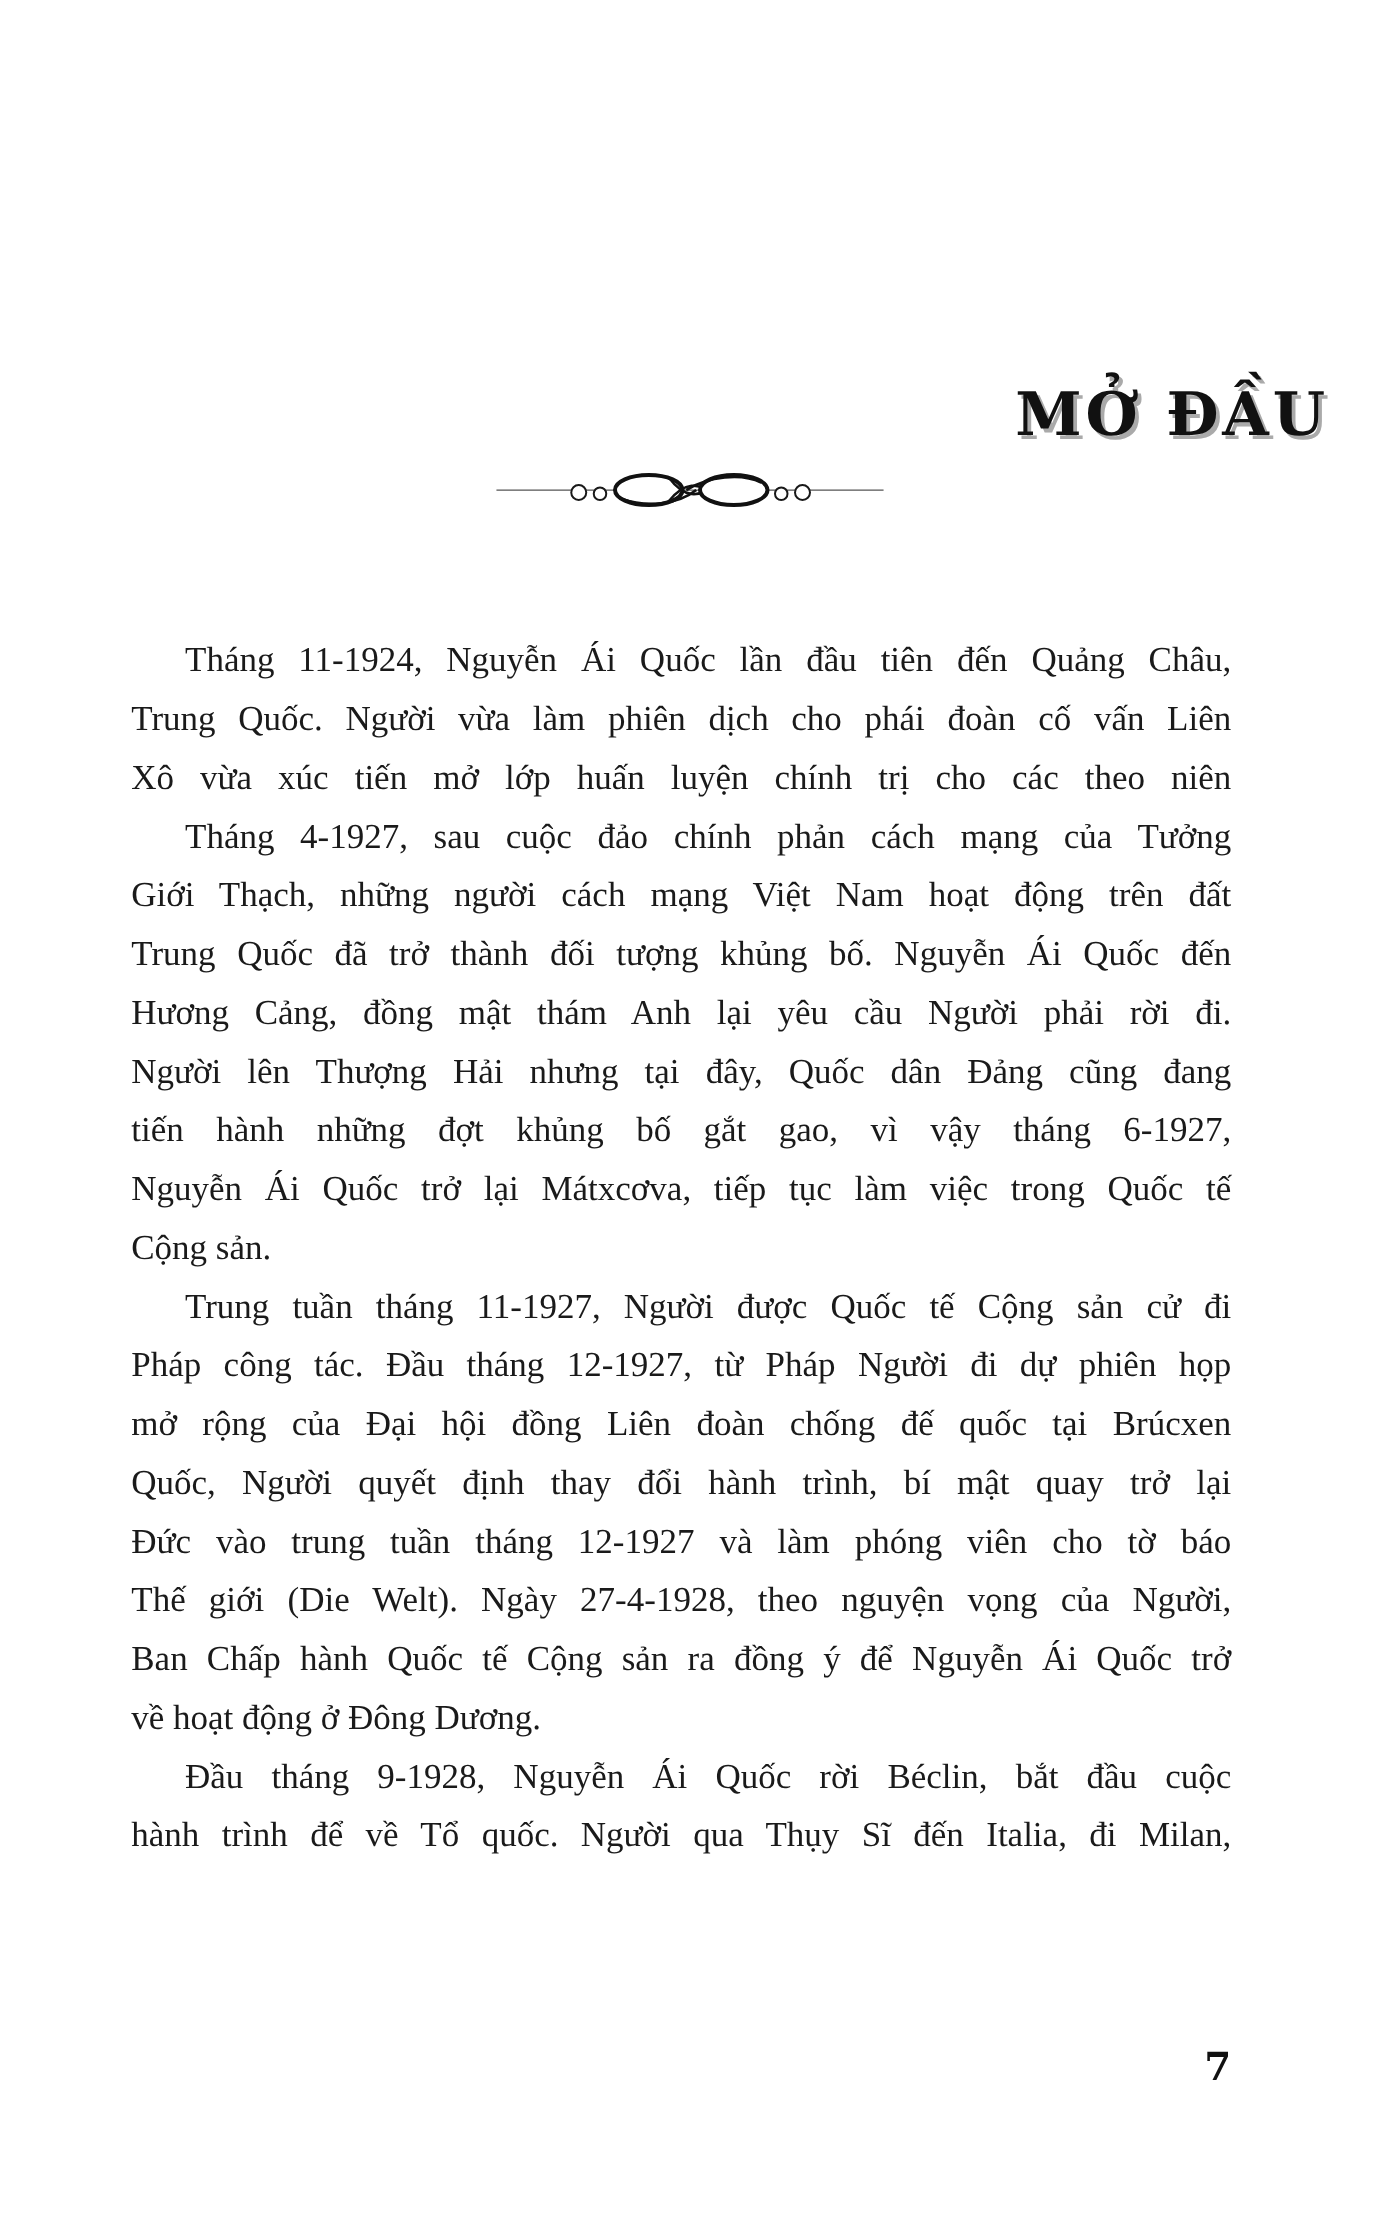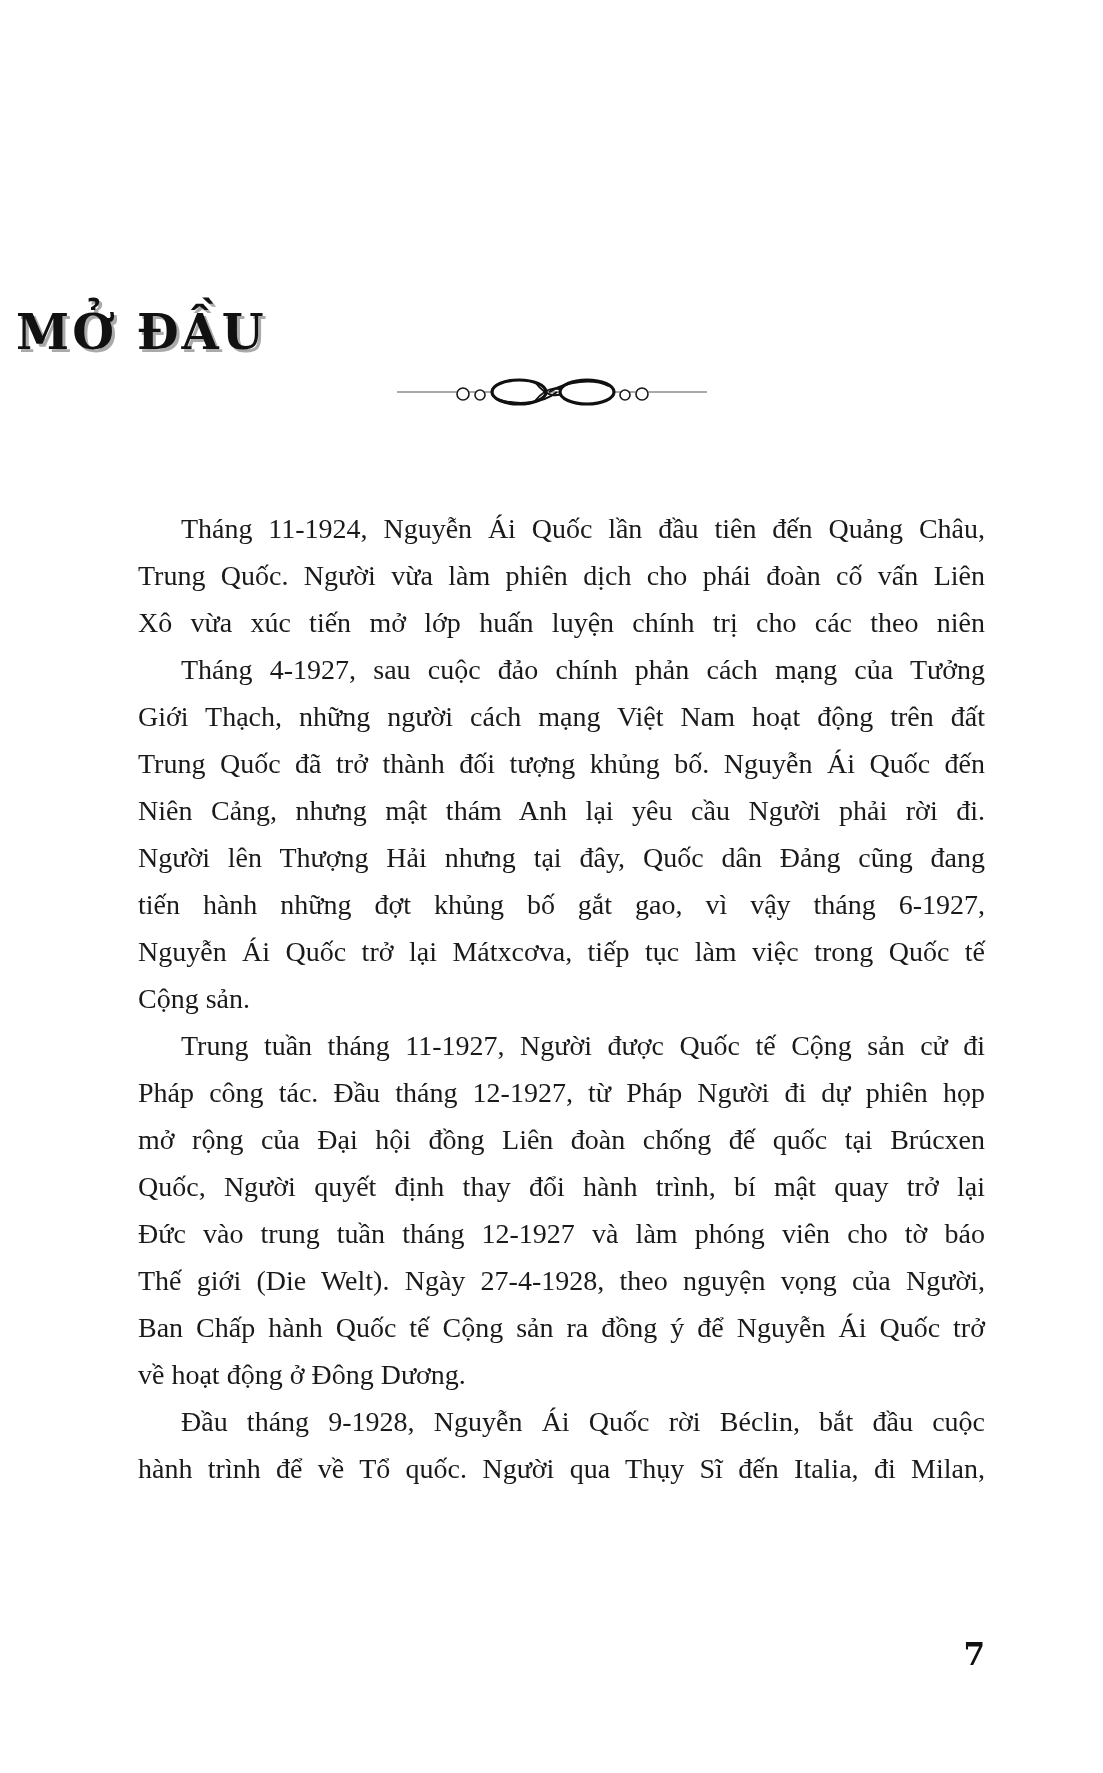--- a/index.html
+++ b/index.html
@@ -14,22 +14,21 @@
     background: #ffffff;
     font-family: "Liberation Serif", "DejaVu Serif", serif;
     color: #1a1a1a;
     overflow: hidden;
   }
   .title-wrap {
     position: absolute;
     top: 306px;
     left: 0;
     width: 1063px;
-    text-align: left;
-    padding-left: 16px;
+    text-align: right;
   }
   .title {
     margin: 0;
     display: inline-block;
     font-family: "DejaVu Serif", "Liberation Serif", serif;
     font-weight: bold;
     font-size: 48px;
     line-height: 1.1;
     letter-spacing: 3px;
     color: #111111;
@@ -51,21 +50,20 @@
     font-size: 28px;
     line-height: 47px;
     color: #1a1a1a;
   }
   .line {
     height: 47px;
     text-align: justify;
     text-align-last: justify;
     white-space: normal;
     overflow: visible;
-    margin-left: 33px;
   }
   .line.first { padding-left: 43px; }
   .line.last { text-align-last: left; }
   .page-number {
     position: absolute;
     top: 1636px;
     right: 118px;
     font-size: 31px;
     font-weight: bold;
     font-family: "DejaVu Serif", "Liberation Serif", serif;
@@ -97,21 +95,21 @@
     </svg>
   </div>
 
   <div class="body-text">
       <div class="line first">Tháng 11-1924, Nguyễn Ái Quốc lần đầu tiên đến Quảng Châu,</div>
       <div class="line">Trung Quốc. Người vừa làm phiên dịch cho phái đoàn cố vấn Liên</div>
       <div class="line">Xô vừa xúc tiến mở lớp huấn luyện chính trị cho các theo niên</div>
       <div class="line first">Tháng 4-1927, sau cuộc đảo chính phản cách mạng của Tưởng</div>
       <div class="line">Giới Thạch, những người cách mạng Việt Nam hoạt động trên đất</div>
       <div class="line">Trung Quốc đã trở thành đối tượng khủng bố. Nguyễn Ái Quốc đến</div>
-      <div class="line">Niên Cảng, nhưng mật thám Anh lại yêu cầu Người phải rời đi.</div>
+      <div class="line">Hương Cảng, đồng mật thám Anh lại yêu cầu Người phải rời đi.</div>
       <div class="line">Người lên Thượng Hải nhưng tại đây, Quốc dân Đảng cũng đang</div>
       <div class="line">tiến hành những đợt khủng bố gắt gao, vì vậy tháng 6-1927,</div>
       <div class="line">Nguyễn Ái Quốc trở lại Mátxcơva, tiếp tục làm việc trong Quốc tế</div>
       <div class="line last">Cộng sản.</div>
       <div class="line first">Trung tuần tháng 11-1927, Người được Quốc tế Cộng sản cử đi</div>
       <div class="line">Pháp công tác. Đầu tháng 12-1927, từ Pháp Người đi dự phiên họp</div>
       <div class="line">mở rộng của Đại hội đồng Liên đoàn chống đế quốc tại Brúcxen</div>
       <div class="line">Quốc, Người quyết định thay đổi hành trình, bí mật quay trở lại</div>
       <div class="line">Đức vào trung tuần tháng 12-1927 và làm phóng viên cho tờ báo</div>
       <div class="line">Thế giới (Die Welt). Ngày 27-4-1928, theo nguyện vọng của Người,</div>

